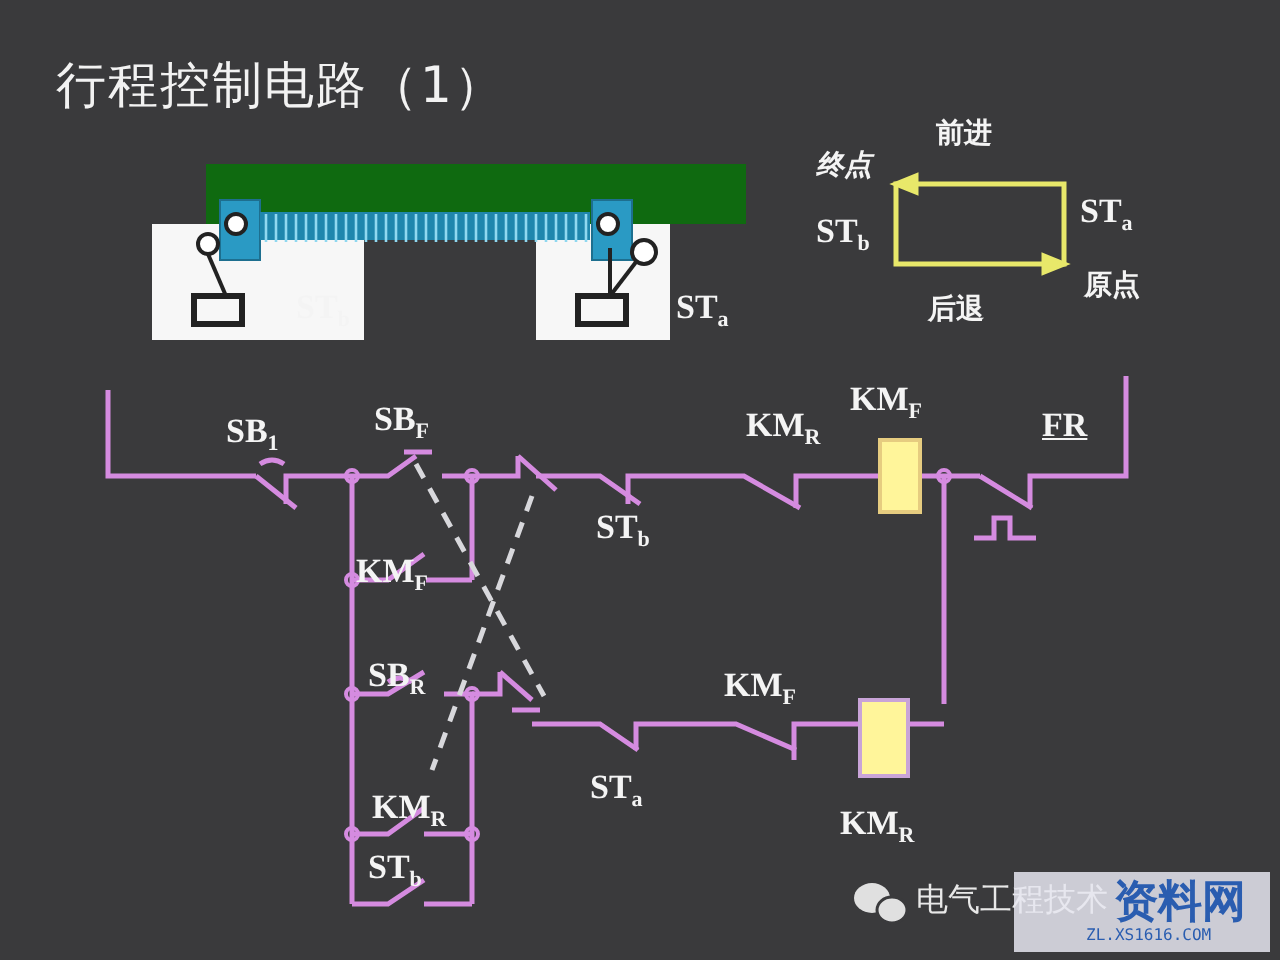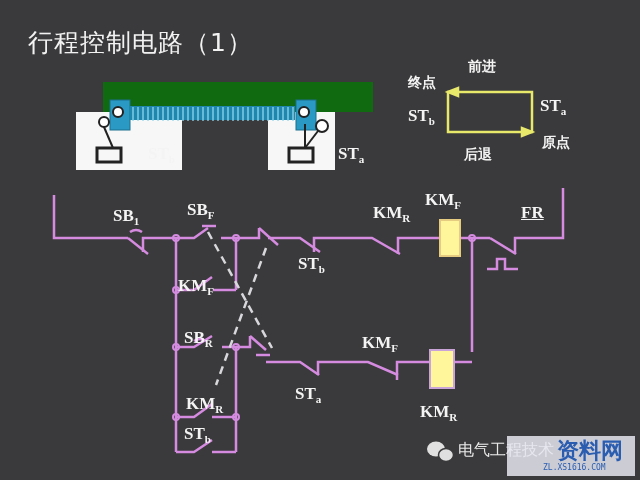--- a/index.html
+++ b/index.html
@@ -151,21 +151,21 @@
   </g>
 
   <rect x="440" y="220" width="20" height="36" fill="#fff59a" stroke="#e6cc80" stroke-width="2"></rect>
   <rect x="430" y="350" width="24" height="38" fill="#fff59a" stroke="#c9a4d8" stroke-width="2"></rect>
 </svg>
 
 <div class="lbl" style="left:148px;top:144px;"><span>ST</span><sub>b</sub></div>
 <div class="lbl" style="left:338px;top:144px;"><span>ST</span><sub>a</sub></div>
 
 <div class="cn" style="left:468px;top:58px;">前进</div>
-<div class="cn" style="left:408px;top:74px;">终点</div>
+<div class="cn" style="left:408px;top:74px;font-style:italic;">终点</div>
 <div class="cn" style="left:542px;top:134px;">原点</div>
 <div class="cn" style="left:464px;top:146px;">后退</div>
 <div class="lbl" style="left:408px;top:106px;"><span>ST</span><sub>b</sub></div>
 <div class="lbl" style="left:540px;top:96px;"><span>ST</span><sub>a</sub></div>
 
 <div class="lbl" style="left:113px;top:206px;"><span>SB</span><sub>1</sub></div>
 <div class="lbl" style="left:187px;top:200px;"><span>SB</span><sub>F</sub></div>
 <div class="lbl" style="left:178px;top:276px;"><span>KM</span><sub>F</sub></div>
 <div class="lbl" style="left:184px;top:328px;"><span>SB</span><sub>R</sub></div>
 <div class="lbl" style="left:186px;top:394px;"><span>KM</span><sub>R</sub></div>

